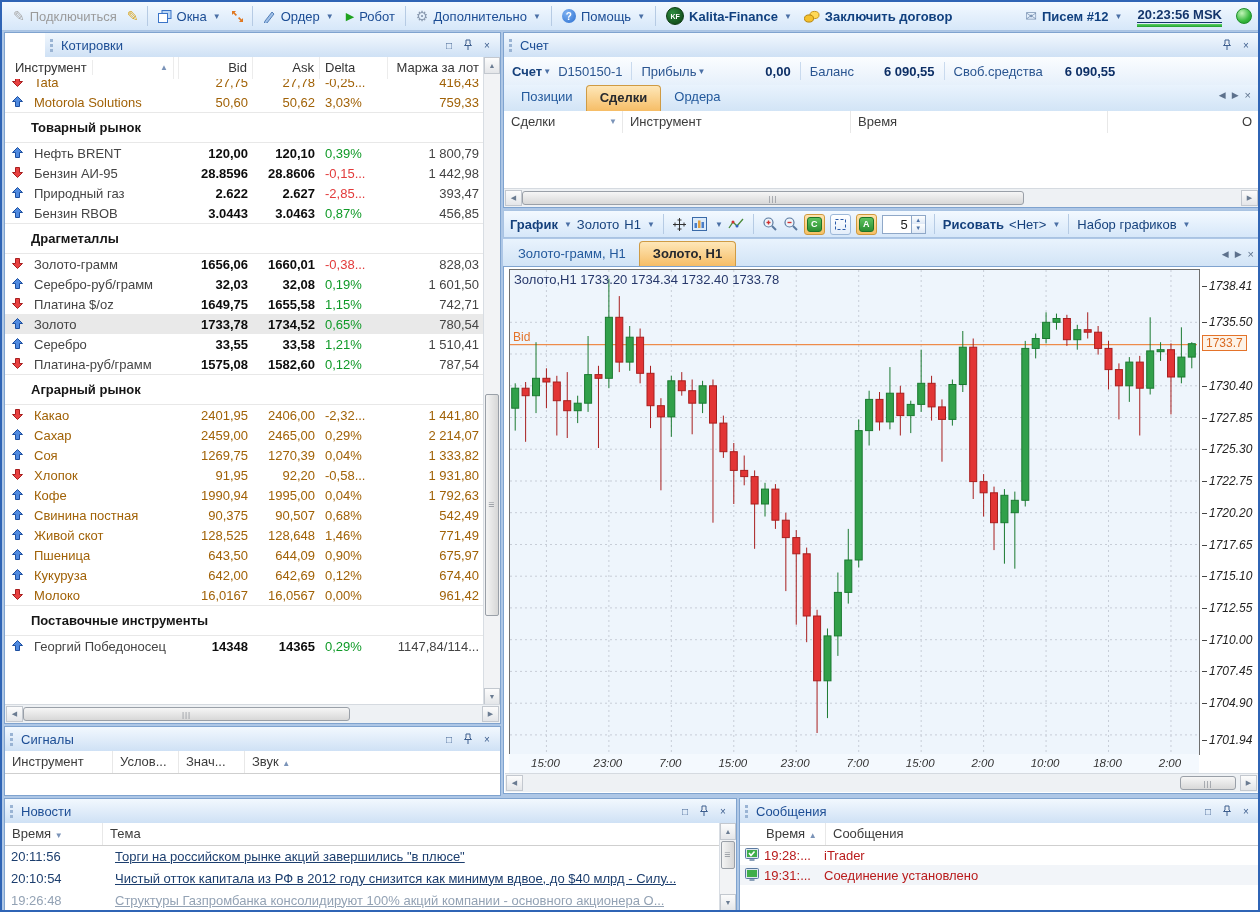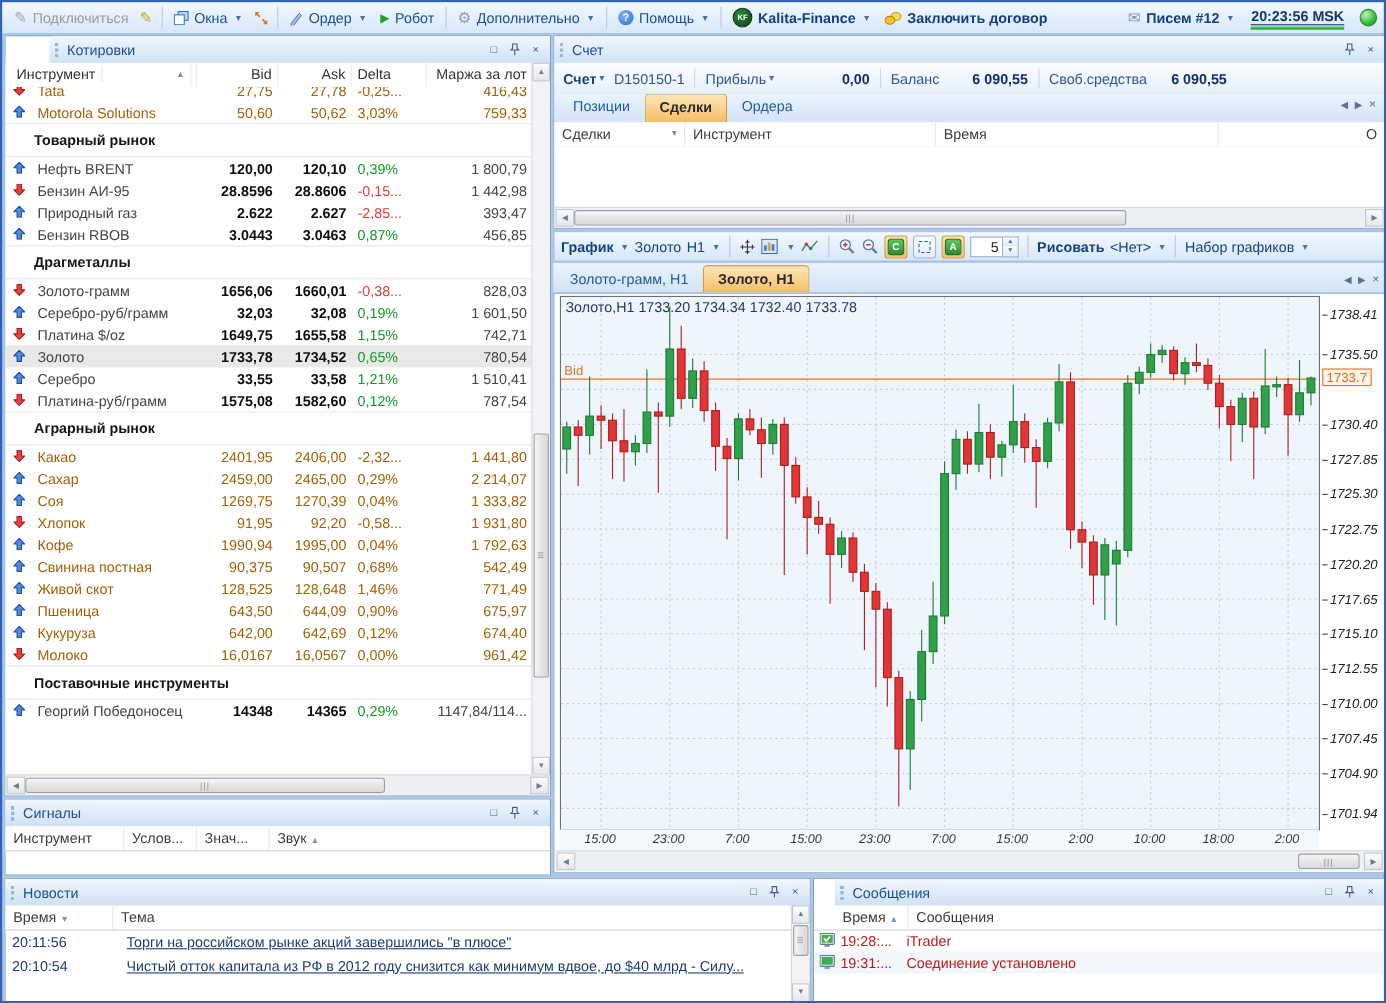--- a/index.html
+++ b/index.html
@@ -517,29 +517,33 @@
     </div>
     <div id="newsbody" style="position:absolute;top:46px;left:0;right:16px;bottom:0;overflow:hidden;">
         <div class="nrow">
           <span class="t">20:11:56</span>
           <span class="s">Торги на российском рынке акций завершились "в плюсе"</span>
         </div>
         <div class="nrow">
           <span class="t">20:10:54</span>
           <span class="s">Чистый отток капитала из РФ в 2012 году снизится как минимум вдвое, до $40 млрд - Силу...</span>
         </div>
+        <div class="nrow muted2">
+          <span class="t">19:26:48</span>
+          <span class="s">Структуры Газпромбанка консолидируют 100% акций компании - основного акционера О...</span>
+        </div>
       </div>
     <div class="vscroll" style="bottom:0;">
       <div class="vbtn up">▲</div>
       <div class="vthumb" style="top:18px;height:26px;">☰</div>
       <div class="vbtn down">▼</div>
     </div>
   </div>
 
-  <div class="panel" style="left:737px;top:796px;width:521px;height:114px;padding-left:19px;">
+  <div class="panel" style="left:737px;top:796px;width:521px;height:114px;">
     <div class="phead">
       <span class="grip"></span>
       <span class="ptitle">Сообщения</span>
       <span class="pbtn">□</span>
       <span class="pbtn">
           <svg width="10" height="12">
             <path d="M3 1 h4 v4 l1.5 1.5 h-7 L3 5 Z" fill="#e8eef6" stroke="#3d5e8e"></path>
             <line x1="5" y1="6.5" x2="5" y2="11" stroke="#3d5e8e"></line>
           </svg>
         </span>

